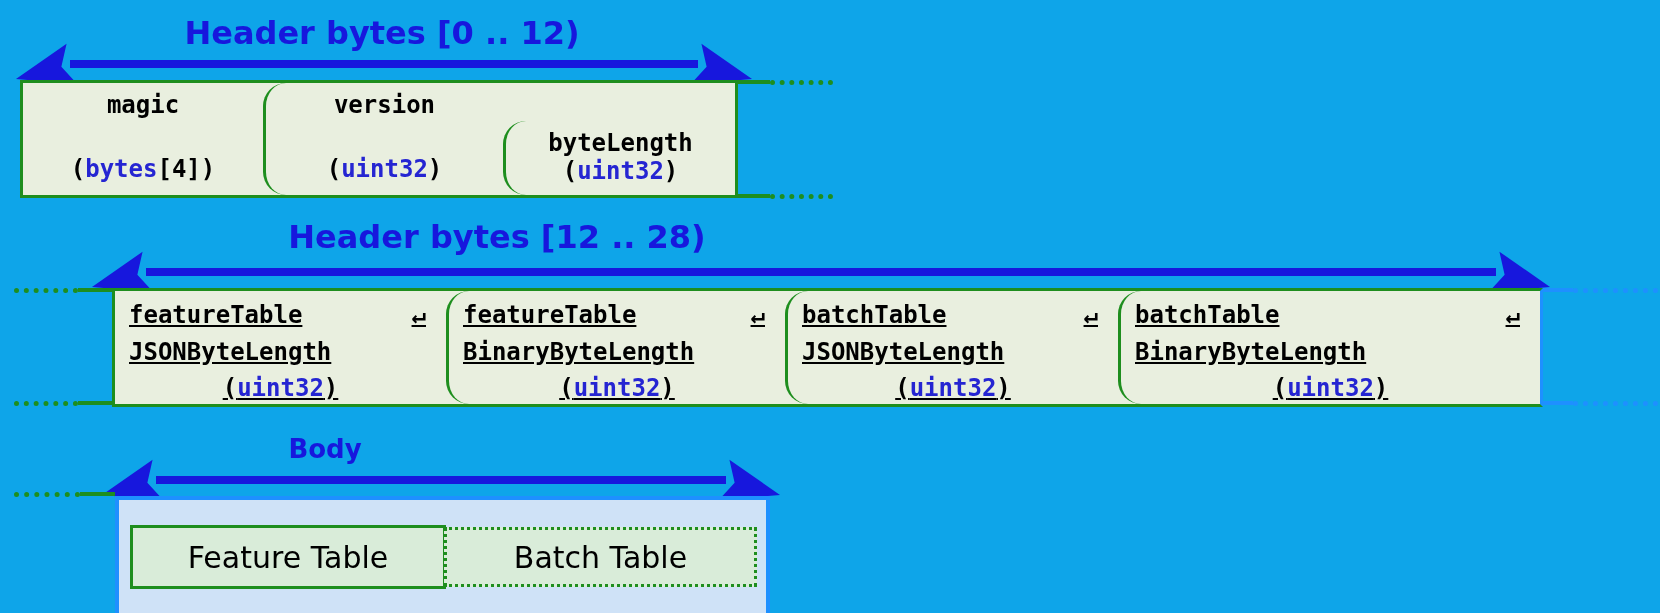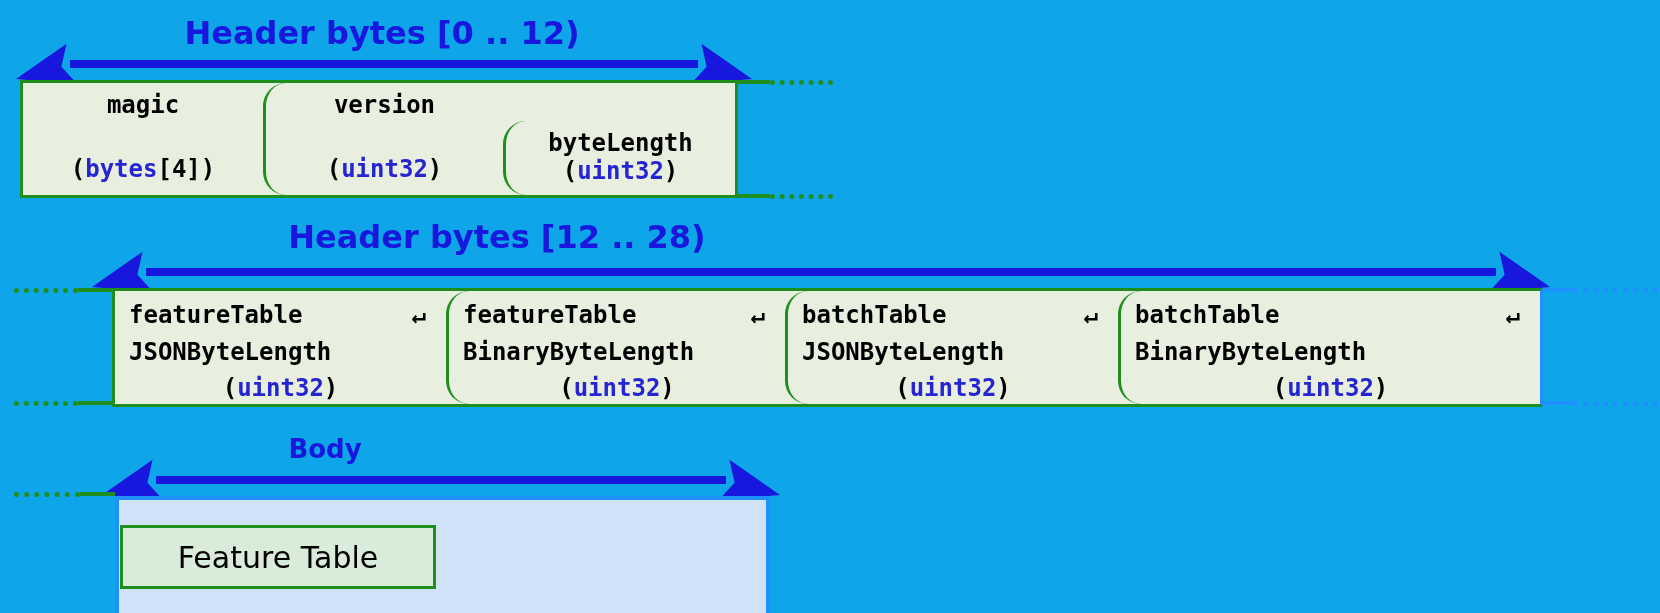--- a/index.html
+++ b/index.html
@@ -18,21 +18,21 @@
   .abs{position:absolute;}
   .title{font-family:"DejaVu Sans", sans-serif;font-weight:bold;color:var(--blue);
          font-size:32px;text-align:center;white-space:nowrap;}
   .mono{font-family:"DejaVu Sans Mono", monospace;font-weight:bold;font-size:24px;color:var(--black);}
   .byte-table{display:flex;background:var(--cell-fill);border:3px solid var(--green);box-sizing:border-box;}
   .byte-cell{box-sizing:border-box;display:flex;flex-direction:column;justify-content:space-between;
              align-items:center;padding:8px 0 12px 0;border-radius:23px;}
   .byte-cell + .byte-cell{border-left:3px solid var(--green);}
   .type-line{white-space:nowrap;}
   .type-name{color:var(--type-blue);}
-  .cell3{justify-content:flex-start;padding:6px 0 8px 0;}
+  .cell3{justify-content:flex-start;padding:6px 0 8px 0;text-decoration:underline;}
   .cell3 .l1{display:flex;justify-content:space-between;width:100%;box-sizing:border-box;
              padding:0 20px 0 14px;line-height:37px;}
   .cell3 .l2{width:100%;box-sizing:border-box;padding:0 0 0 14px;line-height:37px;text-align:left;}
   .cell3 .l3{width:100%;text-align:center;line-height:34px;}
   .seg-solid-green{border-top:4px solid var(--green);height:0;}
   .seg-dot-green{border-top:5px dotted var(--green);height:0;}
   .seg-solid-blue{border-top:4px solid var(--body-border);height:0;}
   .seg-dot-blue{border-top:5px dotted var(--body-border);height:0;}
   .body-box{background:var(--body-fill);border:4px solid var(--body-border);box-sizing:border-box;}
   .inner-box{position:absolute;background:var(--inner-fill);box-sizing:border-box;
@@ -132,18 +132,21 @@
   <svg class="abs" style="left:96px;top:456px;" width="700" height="48">
     <line class="arrow-line" x1="60" y1="24" x2="630" y2="24"></line>
     <polygon class="arrow-head" points="-58,0 0,-21 -11,0 0,21" transform="translate(62,24) rotate(-15)"></polygon>
     <polygon class="arrow-head" points="58,0 0,-21 11,0 0,21" transform="translate(628,24) rotate(15)"></polygon>
   </svg>
 
   <div class="abs seg-dot-green" style="left:14px;top:492px;width:66px;"></div>
   <div class="abs seg-solid-green" style="left:80px;top:492px;width:35px;"></div>
 
   <div class="abs body-box" style="left:115px;top:496px;width:655px;height:140px;">
-    <div class="inner-box" style="left:1px;top:25px;width:316px;height:64px;border:3px solid var(--green);">
+    <div class="inner-box" style="left:11px;top:25px;width:316px;height:64px;border:3px solid var(--green);">
       <span>Feature Table</span>
+    </div>
+    <div class="inner-box" style="left:325px;top:27px;width:313px;height:60px;border:3px dotted var(--green);">
+      <span>Batch Table</span>
     </div>
   </div>
 
 </div>
 
 </body></html>

